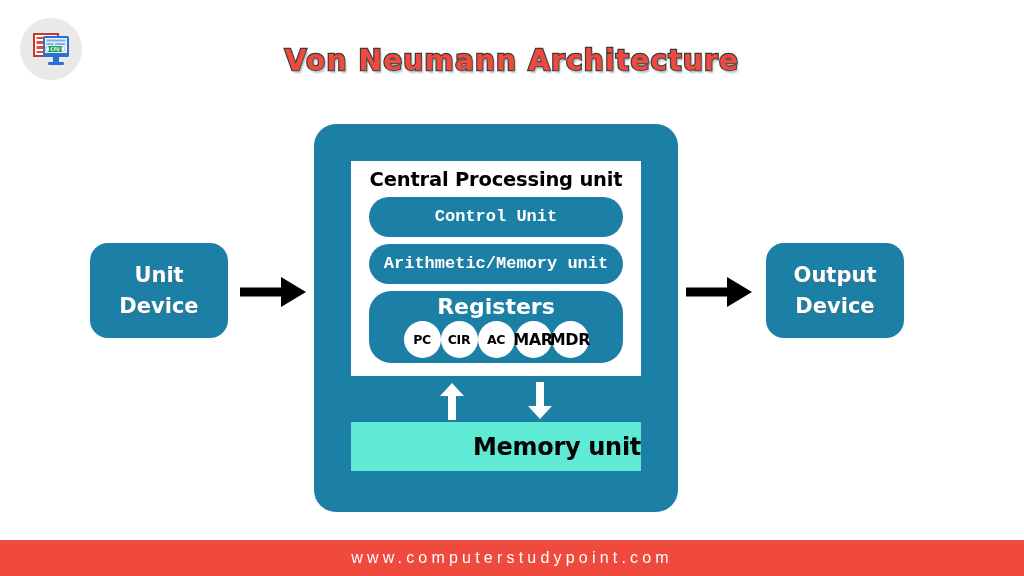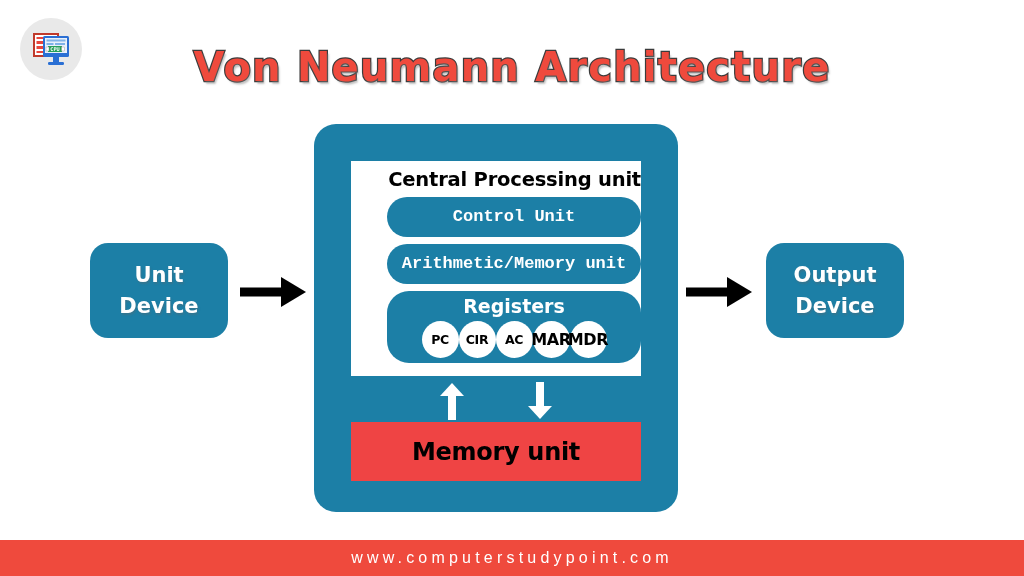--- a/index.html
+++ b/index.html
@@ -31,21 +31,21 @@
   .logo svg { display: block; }
 
   
   .title {
     position: absolute;
     left: 0;
     top: 44px;
     width: 1024px;
     text-align: center;
     font-family: "DejaVu Sans", sans-serif;
-    font-size: 40px;
+    font-size: 28px;
     font-weight: bold;
     letter-spacing: 1.2px;
     color: #ef4a3d;
     -webkit-text-stroke: 2.4px #3b3b3b;
     paint-order: stroke fill;
     text-shadow: 2px 3px 2px rgba(120,120,120,0.45);
   }
 
   
   .system-box {
@@ -61,21 +61,21 @@
   
   .cpu-card {
     position: absolute;
     left: 37px;
     top: 37px;
     width: 290px;
     height: 215px;
     background: #ffffff;
     display: flex;
     flex-direction: column;
-    align-items: flex-end;
+    align-items: center;
     padding-top: 7px;
     box-sizing: border-box;
   }
   .cpu-title {
     font-family: "DejaVu Sans", sans-serif;
     font-size: 19.5px;
     font-weight: bold;
     color: #000000;
     letter-spacing: -0.2px;
     margin-bottom: 6px;
@@ -96,21 +96,21 @@
     line-height: 40px;
     font-size: 17px;
     font-family: Liberation Mono, monospace;
   }
   .pill-reg {
     height: 72px;
     padding-top: 3px;
     margin-bottom: 0;
   }
   .reg-title {
-    font-size: 19px;
+    font-size: 22px;
     line-height: 25px;
   }
   .reg-row {
     display: flex;
     justify-content: center;
     align-items: center;
     margin-top: 2px;
   }
   .reg-chip {
     width: 37px;
@@ -142,25 +142,25 @@
   }
   .v-arrow.up   { left: 124px; }
   .v-arrow.down { left: 212px; }
 
   
   .memory-card {
     position: absolute;
     left: 37px;
     top: 298px;
     width: 290px;
-    height: 59px;
-    background: #ef4444;
-    display: flex;
-    align-items: center;
-    justify-content: center;
+    height: 49px;
+    background: #5eead4;
+    display: flex;
+    align-items: center;
+    justify-content: flex-end;
   }
   .memory-label {
     font-family: "DejaVu Sans", sans-serif;
     font-size: 24px;
     font-weight: bold;
     color: #000000;
     letter-spacing: -0.3px;
   }
 
   

